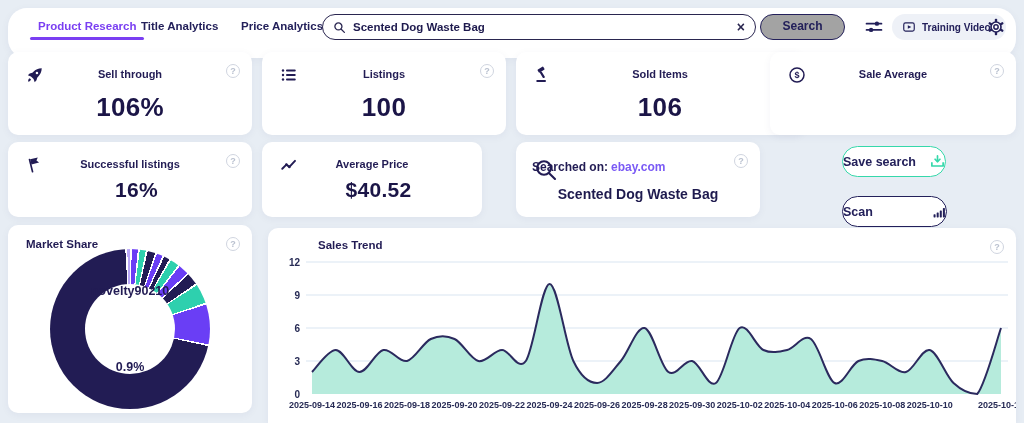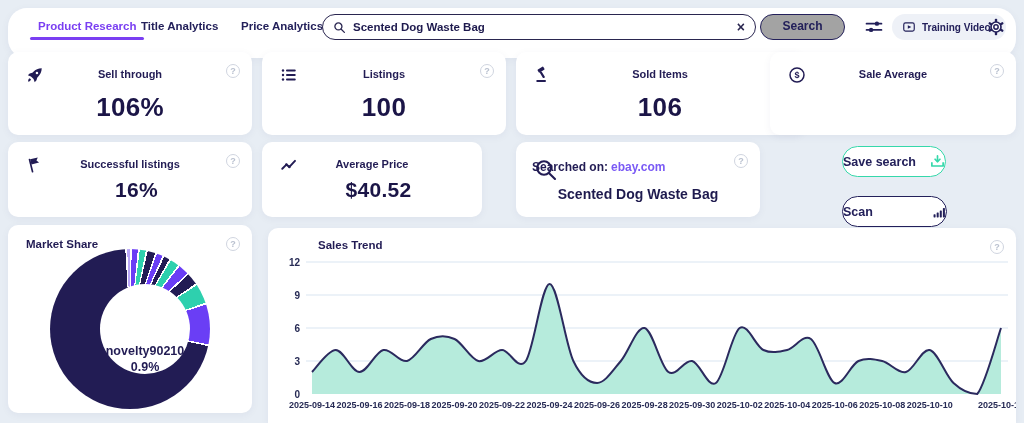--- a/index.html
+++ b/index.html
@@ -33,21 +33,21 @@
   .searched-line .site { color:#7a5af5; margin-left:3px; }
   .searched-query { position:absolute; top:44px; left:0; right:0; text-align:center; font-size:14px; font-weight:bold; color:#1e1a4e; }
 
   .pill-btn { position:absolute; background:#fff; border-radius:16px; display:flex; align-items:center; justify-content:space-between; gap:8px; cursor:pointer; font-size:12.5px; font-weight:bold; color:#23205a; }
   .save-btn { left:842px; top:146px; width:104px; height:31px; border:1.6px solid #35d8aa; }
   .scan-btn { left:842px; top:196px; width:105px; height:31px; border:1.6px solid #23205a; }
 
   
   .chart-title { position:absolute; left:18px; top:13px; font-size:11.5px; font-weight:bold; color:#221c54; }
   .donut { position:absolute; left:42px; top:24px; width:160px; height:160px; border-radius:50%; }
-  .donut-hole { position:absolute; left:35px; top:35px; width:90px; height:90px; background:#fff; border-radius:50%; display:flex; flex-direction:column; align-items:center; justify-content:flex-end; gap:2px;margin-left:15px; }
+  .donut-hole { position:absolute; left:35px; top:35px; width:90px; height:90px; background:#fff; border-radius:50%; display:flex; flex-direction:column; align-items:center; justify-content:space-between; gap:2px; }
   .donut-hole div { font-size:12.5px; font-weight:600; color:#221c54; }
 
   svg text { font-family:"Liberation Sans",sans-serif; }
 </style>
 </head>
 <body>
 
 <div class="topbar">
   <div class="tab active" style="left:30px">
     <span>Product Research</span>

